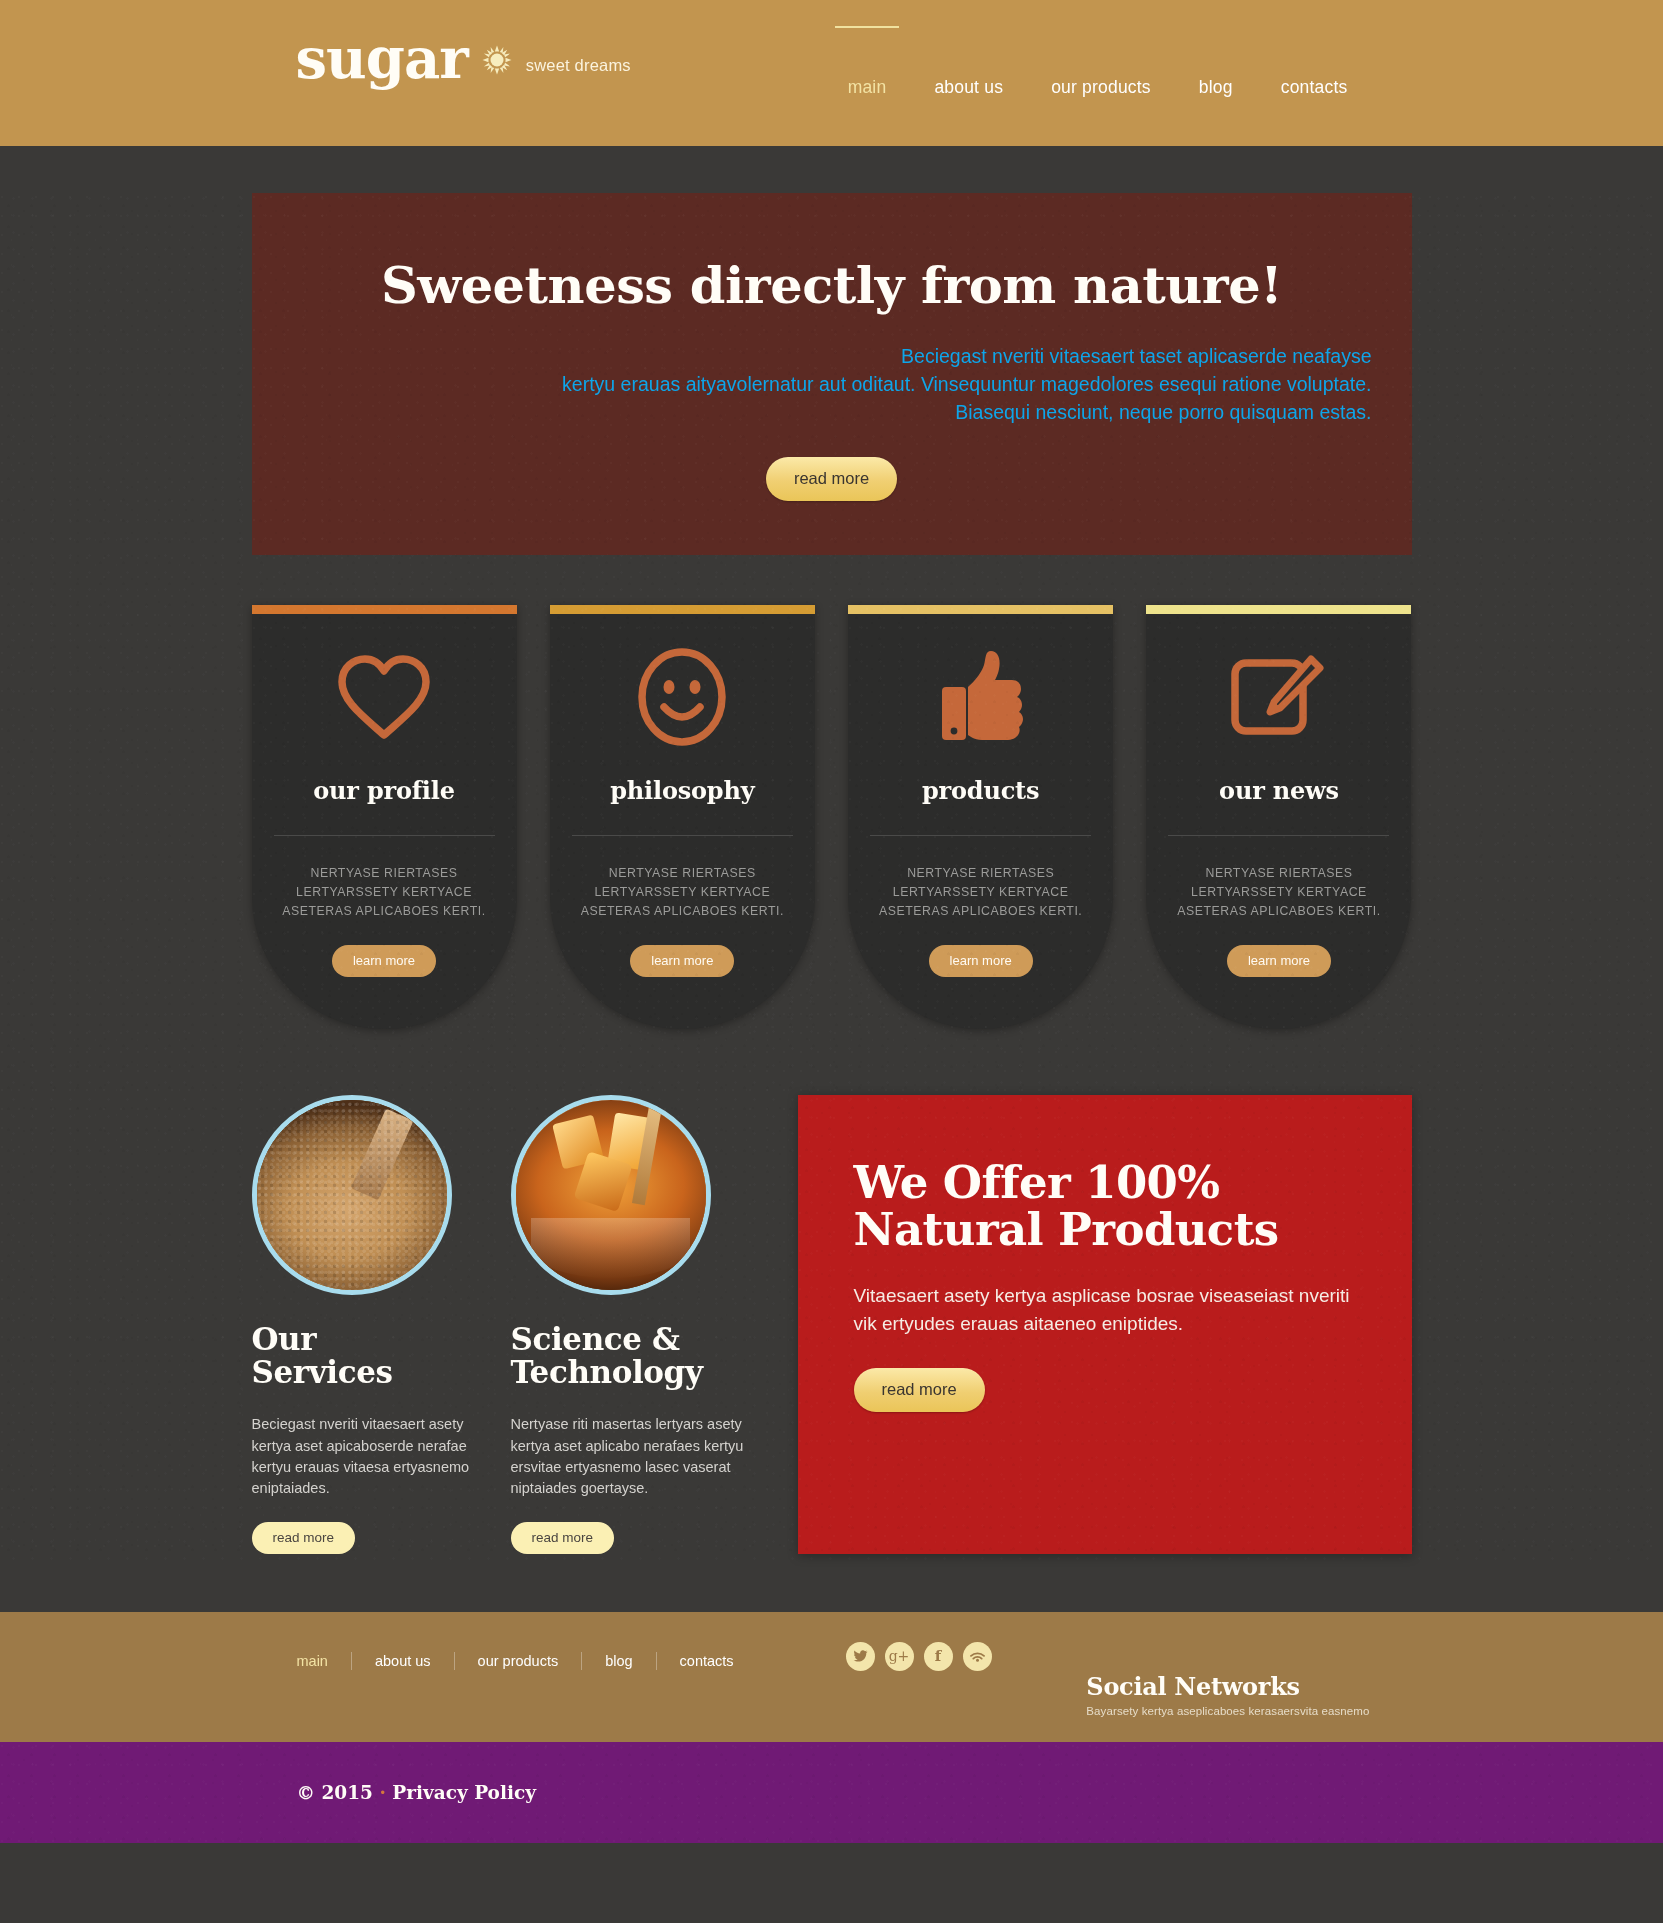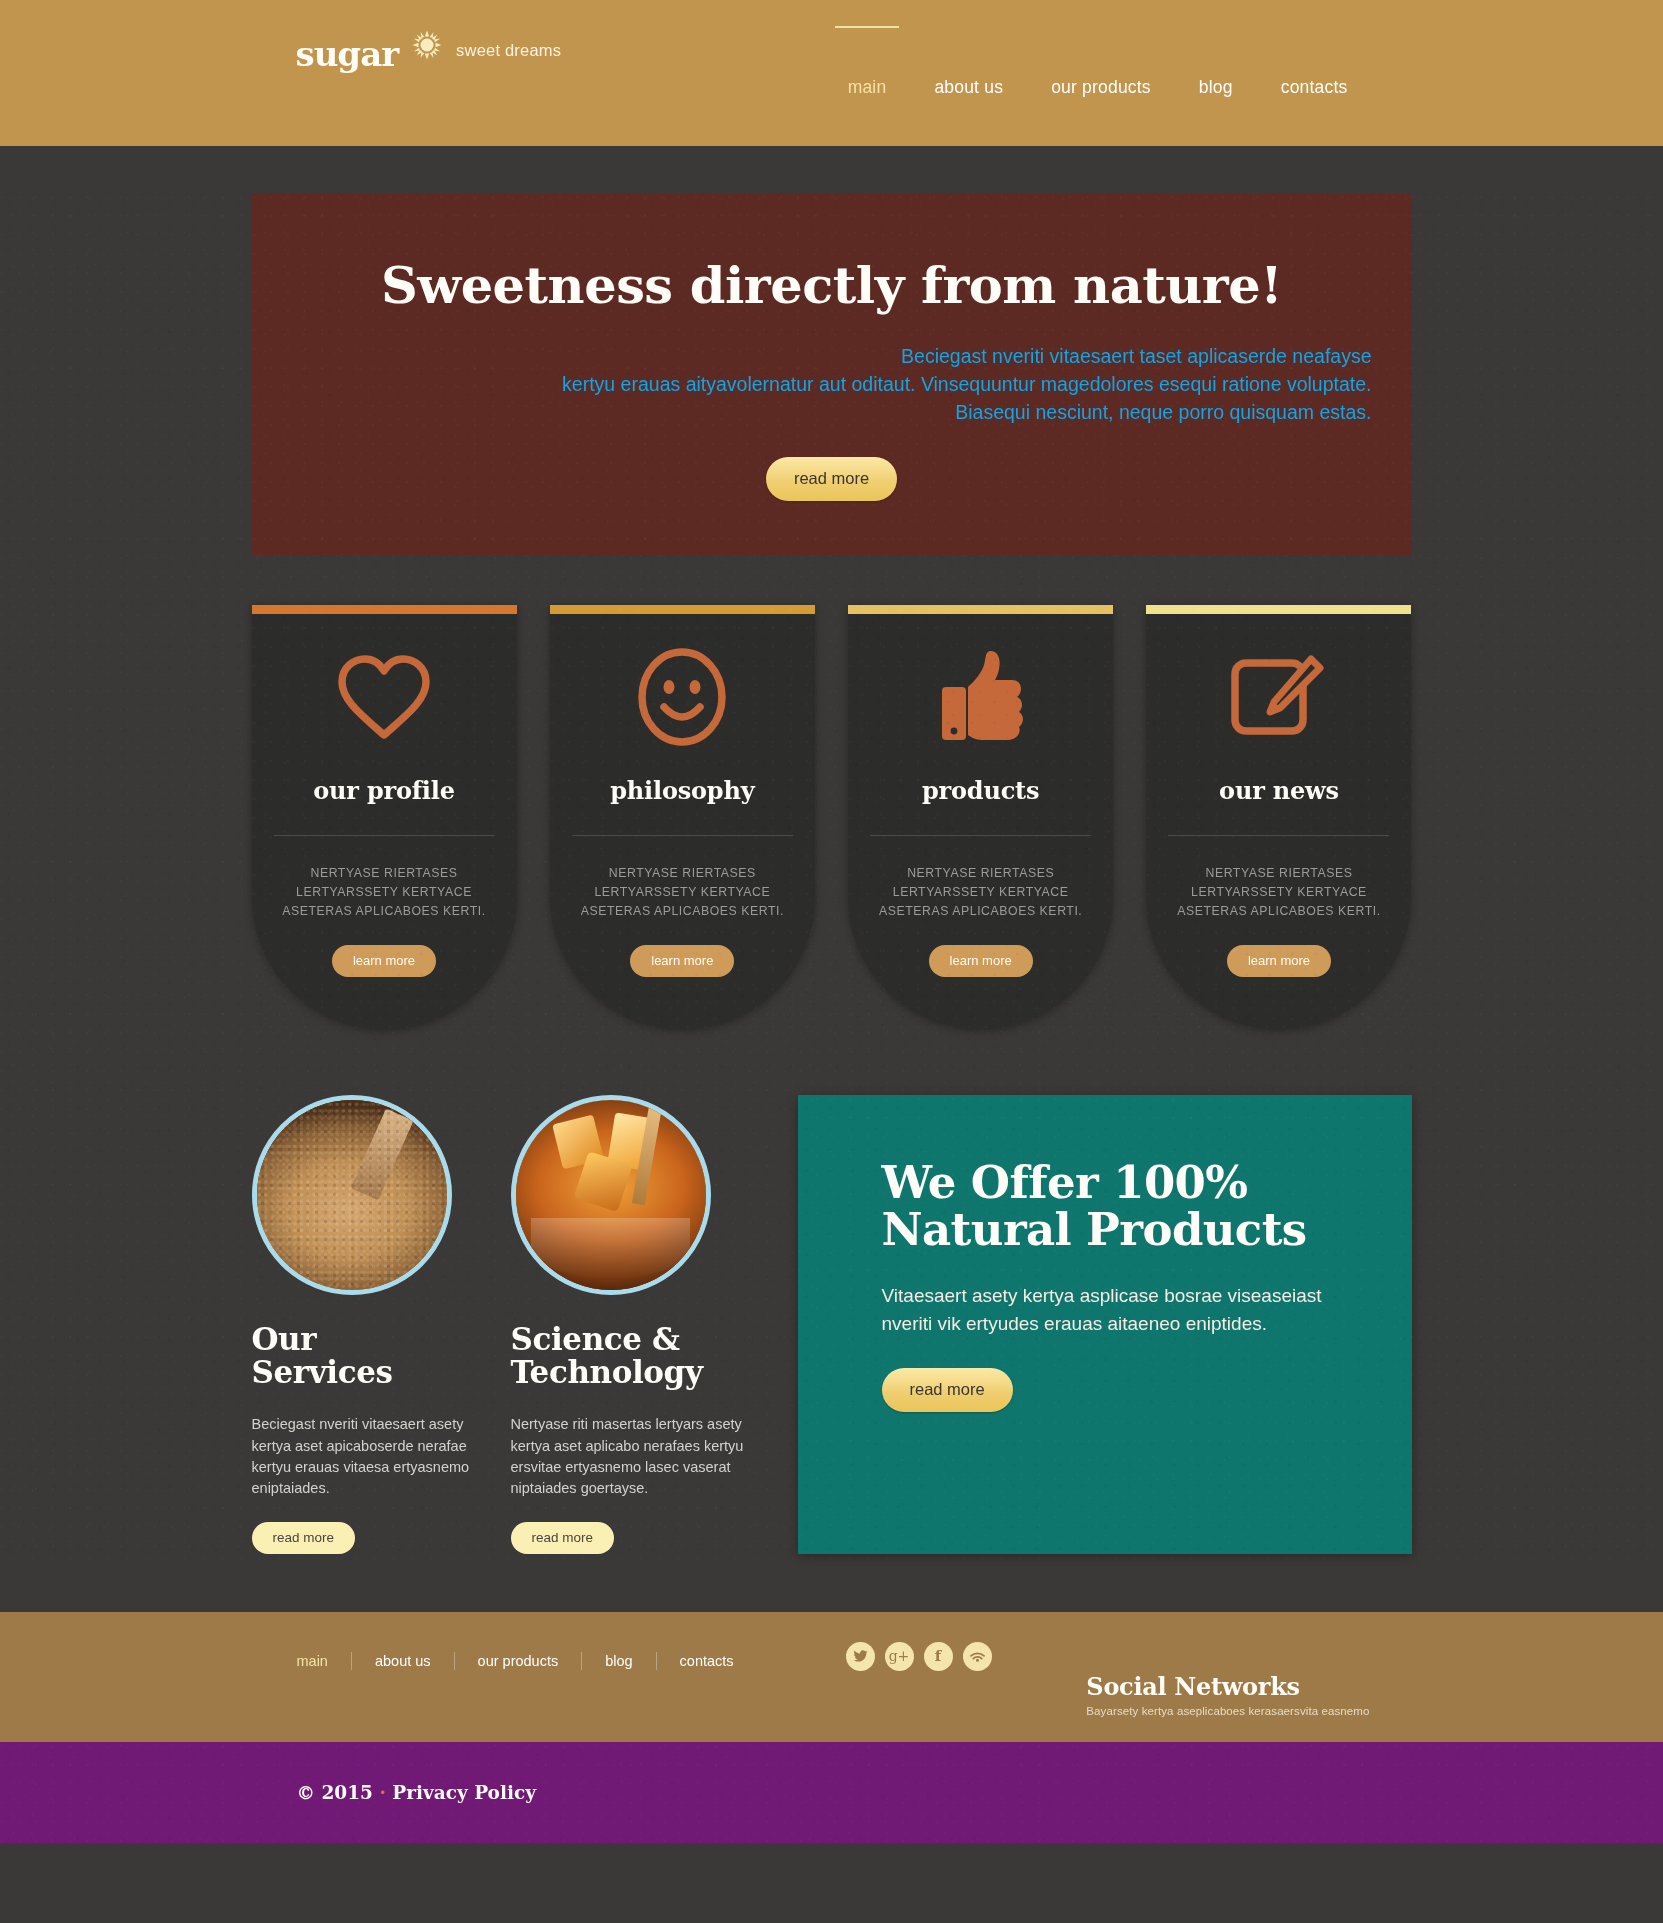--- a/index.html
+++ b/index.html
@@ -46,21 +46,21 @@
     position: absolute;
     left: 44px;
     top: 30px;
     display: flex;
     align-items: flex-end;
     gap: 14px;
   }
   .logo-text {
     font-family: "DejaVu Serif", serif;
     font-weight: 700;
-    font-size: 34px;
+    font-size: 56px;
     color: #fffdf6;
     letter-spacing: -1px;
     line-height: 1;
   }
   .logo-sun {
     margin-bottom: 7px;
   }
   .logo-tag {
     font-size: 16.5px;
     color: #fbf3de;
@@ -254,22 +254,22 @@
     border-radius: 16px;
     padding: 8px 21px 9px;
     font-size: 13.5px;
     cursor: pointer;
     font-family: "Liberation Sans", sans-serif;
   }
 
   .offer {
     flex: 1;
     margin-left: 28px;
-    background: #0f766e;
-    padding: 64px 84px 56px;
+    background: #b91c1c;
+    padding: 64px 56px 56px;
     position: relative;
     overflow: hidden;
     box-shadow: 0 2px 10px rgba(0,0,0,.28);
   }
   .offer h2 {
     font-family: "DejaVu Serif", serif;
     font-weight: 700;
     font-size: 45px;
     line-height: 1.06;
     color: #fffdf7;

